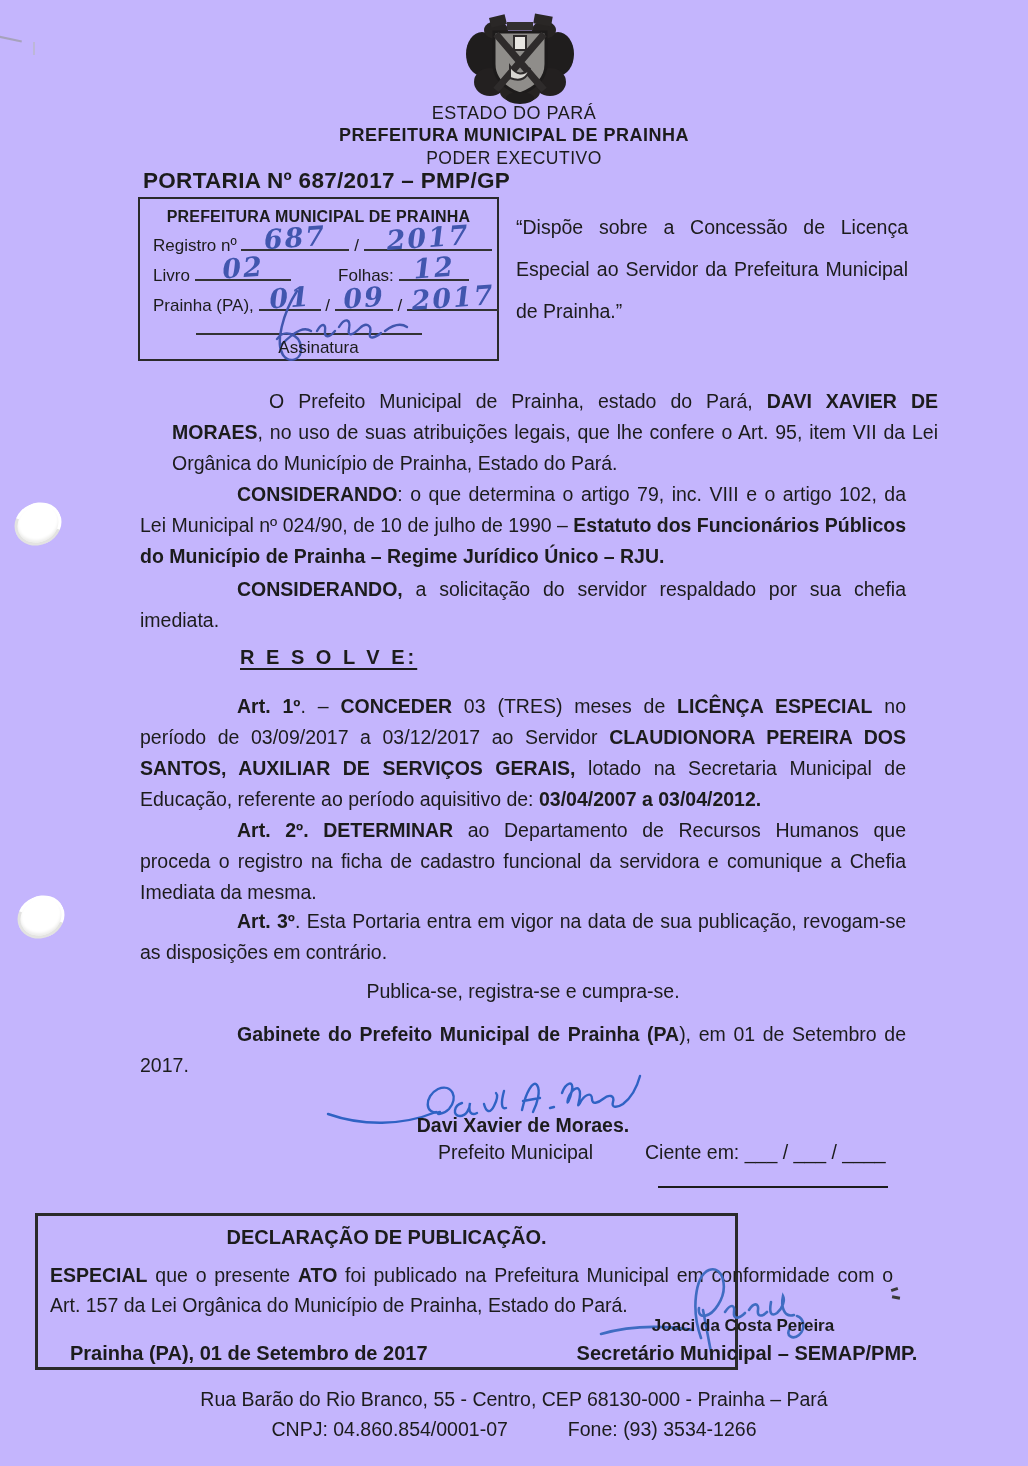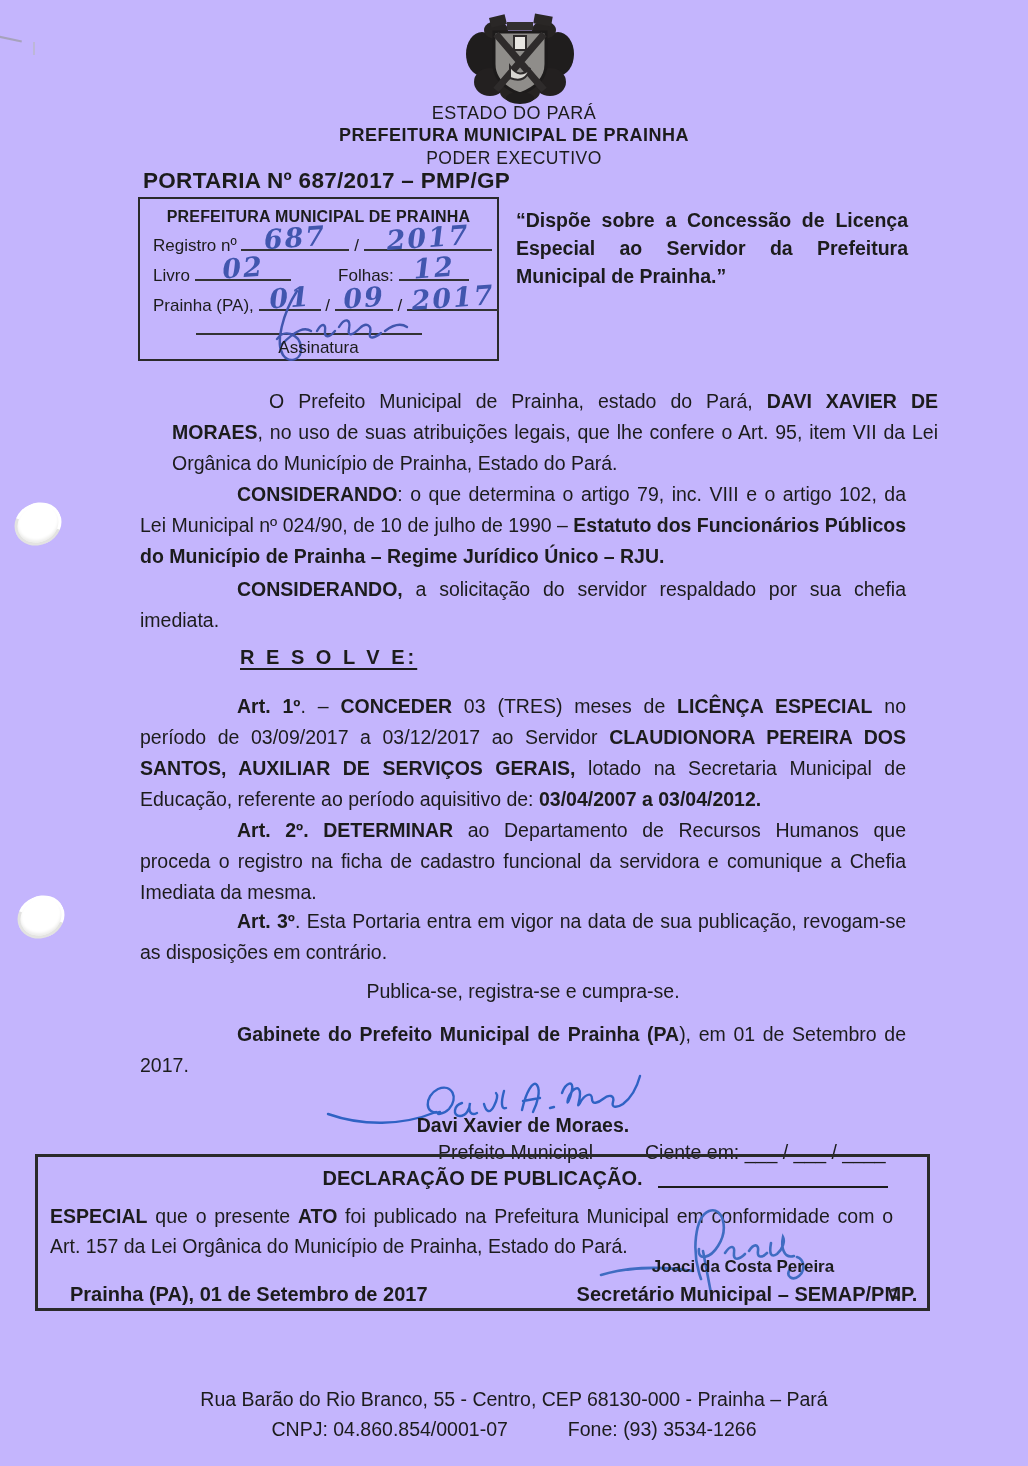--- a/index.html
+++ b/index.html
@@ -40,42 +40,42 @@
   .blank { display:inline-block; border-bottom:2px solid #333; position:relative; vertical-align:baseline; height:14px; }
   .hw { position:absolute; left:50%; bottom:-4px; transform:translateX(-50%) rotate(-4deg);
         color:#4156ae; font-size:27px; font-style:italic; font-weight:bold;
         font-family:"DejaVu Serif", serif; letter-spacing:2px; white-space:nowrap; }
   .sig-line { position:absolute; left:56px; top:134px; width:226px; border-bottom:2px solid #333; height:0; }
   .stamp-assina { position:absolute; left:0; top:139px; width:100%; text-align:center; font-size:17px; }
   .stamp-sig-svg { position:absolute; left:105px; top:88px; width:165px; height:78px; pointer-events:none; }
 
   
   .quote { position:absolute; left:516px; top:206px; width:392px;
-           font-size:19.5px; font-weight:bold; line-height:28px; text-align:justify; }
+           font-size:19.5px; font-weight:normal; line-height:42px; text-align:justify; }
 
   
   .para { position:absolute; left:140px; width:766px; font-size:19.5px; line-height:31px;
           text-align:justify; text-indent:97px; }
   .p1 { top:386px;margin-left:32px; } .p2 { top:479px; } .p3 { top:574px; }
   .resolve { position:absolute; left:240px; top:646px; font-size:20px; font-weight:bold;
              letter-spacing:3px; text-decoration:underline; text-decoration-thickness:2px; text-underline-offset:4px; }
   .art1 { top:691px; } .art2 { top:815px; } .art3 { top:906px; }
   .publish { top:976px; text-align:center; text-indent:0; }
   .gabinete { top:1019px; }
 
   
   .mayor-sig-svg { position:absolute; left:322px; top:1072px; width:330px; height:62px; }
   .mayor-name { position:absolute; left:140px; top:1114px; width:766px; text-align:center;
                 font-weight:bold; font-size:19.5px; }
   .mayor-role { position:absolute; left:438px; top:1141px; font-size:19.5px; }
   .ciente { position:absolute; left:645px; top:1141px; font-size:19.5px; }
   .ciente-rule { position:absolute; left:658px; top:1186px; width:230px; height:2px; background:#1c1c1c; }
 
   
-  .decl { position:absolute; left:35px; top:1154px; width:895px; height:157px; border:3px solid #2a2a2a; }
+  .decl { position:absolute; left:35px; top:1213px; width:703px; height:157px; border:3px solid #2a2a2a; }
   .decl-title { position:absolute; left:0; top:10px; width:100%; text-align:center; font-weight:bold; font-size:20px; }
   .decl-body { position:absolute; left:12px; top:44px; width:843px; font-size:19.5px; line-height:30px; text-align:justify; }
   .joaci-sig-svg { position:absolute; left:555px; top:44px; width:235px; height:100px; }
   .joaci-name { position:absolute; left:555px; top:100px; width:300px; text-align:center; font-weight:bold; font-size:17px; }
   .decl-date { position:absolute; left:32px; top:126px; font-weight:bold; font-size:20px; }
   .decl-role { position:absolute; left:528px; top:126px; width:362px; text-align:center; font-weight:bold; font-size:20px; }
 
   
   .footer-line { position:absolute; left:0; width:1028px; text-align:center; font-size:19.5px; }
   .f1 { top:1388px; }

